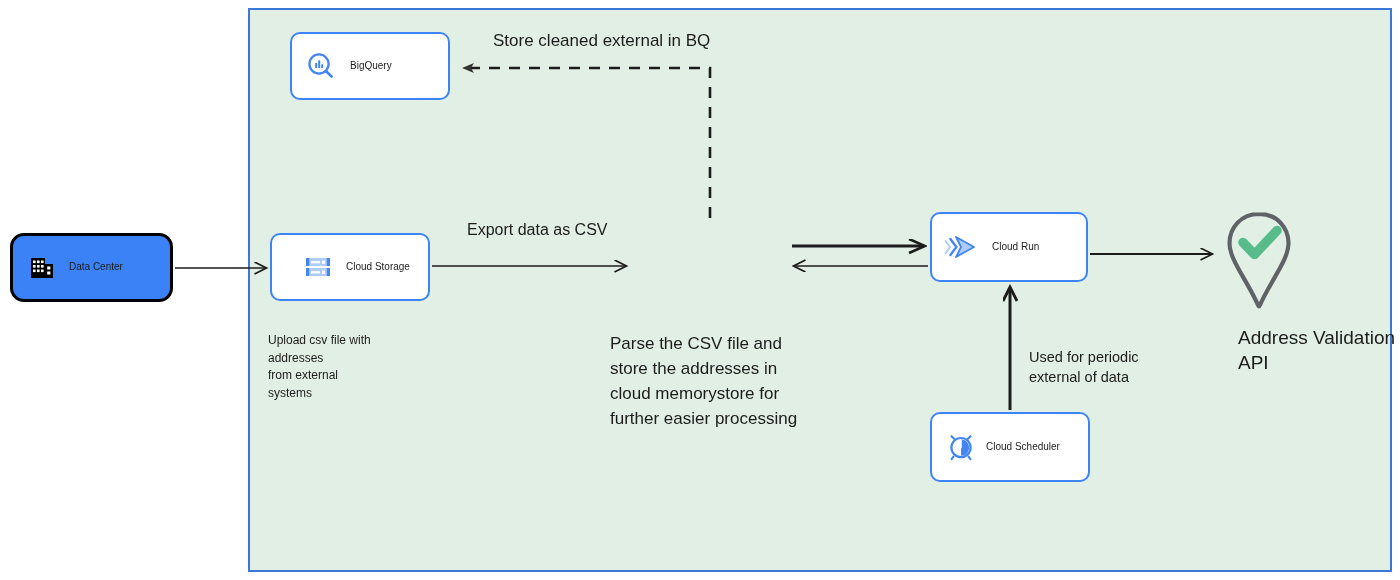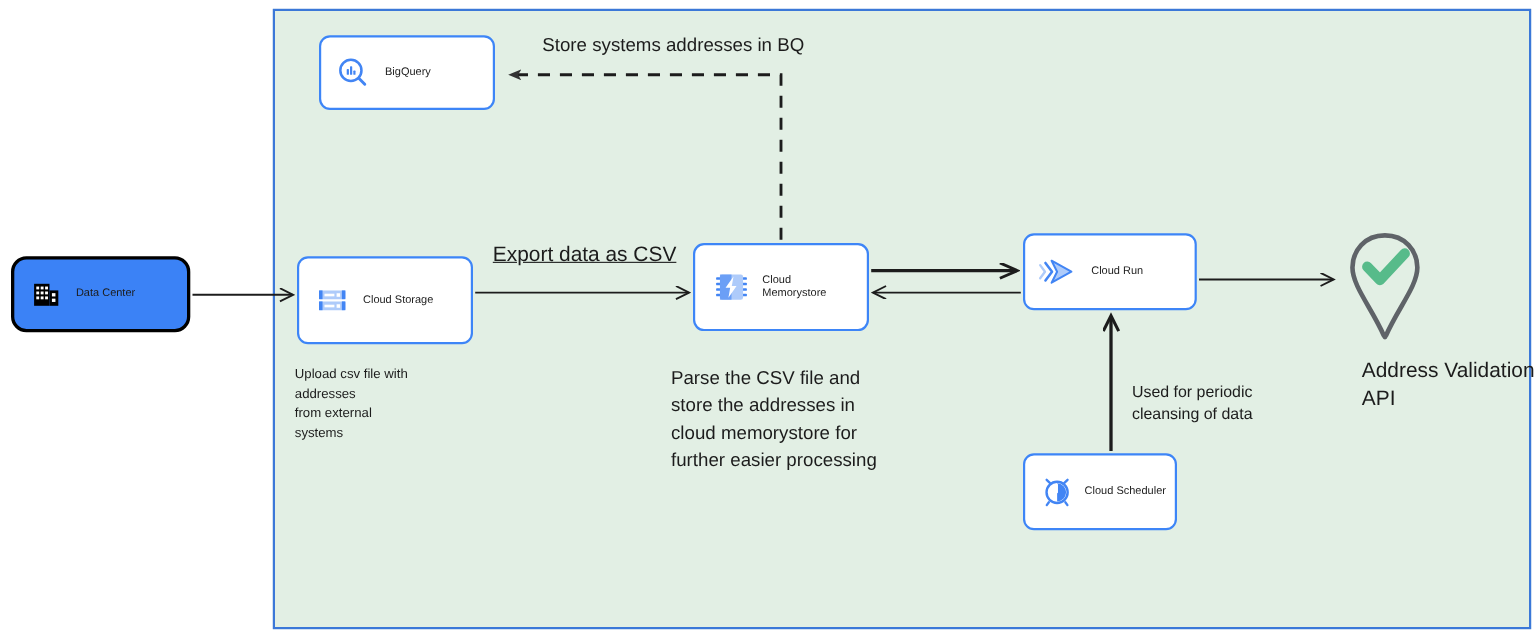--- a/index.html
+++ b/index.html
@@ -81,22 +81,22 @@
     width: 160px;
     height: 68px;
     padding-left: 14px;
   }
   .node-bigquery .nlabel { margin-left: 14px; }
 
   .node-storage {
     left: 270px;
     top: 233px;
     width: 160px;
-    height: 80px;
-    padding-left: 16px;
+    height: 68px;
+    padding-left: 32px;
   }
   .node-storage .nlabel { margin-left: 14px; }
 
   .node-memorystore {
     left: 630px;
     top: 221px;
     width: 160px;
     height: 80px;
     padding-left: 18px;
   }
@@ -107,21 +107,21 @@
     top: 212px;
     width: 158px;
     height: 70px;
     padding-left: 12px;
   }
   .node-cloudrun .nlabel { margin-left: 14px; }
 
   .node-scheduler {
     left: 930px;
     top: 412px;
-    width: 140px;
+    width: 160px;
     height: 70px;
     padding-left: 14px;
   }
   .node-scheduler .nlabel { margin-left: 10px; }
 
   
   .api-marker {
     position: absolute;
     left: 1222px;
     top: 210px;
@@ -144,24 +144,23 @@
     position: absolute;
     color: #1c1c1c;
     white-space: pre-line;
   }
   .annot-store-bq {
     left: 493px;
     top: 31px;
     font-size: 17px;
   }
   .annot-export-csv {
-    left: 448px;
+    left: 467px;
     top: 221px;
-    font-size: 19px;
-    text-decoration: underline;
+    font-size: 16px;
   }
   .annot-upload {
     left: 268px;
     top: 332px;
     font-size: 12px;
     line-height: 1.47;
   }
   .annot-parse {
     left: 610px;
     top: 332px;
@@ -276,41 +275,20 @@
         <rect x="22.8" y="15" width="3.2" height="8" fill="#4285f4"></rect>
         <rect x="7" y="8" width="9" height="2.4" fill="#ffffff"></rect>
         <rect x="7" y="18" width="9" height="2.4" fill="#ffffff"></rect>
         <rect x="18" y="7.6" width="3.2" height="3.2" fill="#ffffff"></rect>
         <rect x="18" y="17.6" width="3.2" height="3.2" fill="#ffffff"></rect>
       </svg>
     </span>
     <span class="nlabel">Cloud Storage</span>
   </div>
 
-  <div class="node node-memorystore">
-    <span class="ico">
-      <svg width="30" height="30" viewBox="0 0 30 30" xmlns="http://www.w3.org/2000/svg">
-        <g fill="#4285f4">
-          <rect x="1" y="6" width="4" height="2.4" rx="0.8"></rect>
-          <rect x="1" y="11" width="4" height="2.4" rx="0.8"></rect>
-          <rect x="1" y="16" width="4" height="2.4" rx="0.8"></rect>
-          <rect x="1" y="21" width="4" height="2.4" rx="0.8"></rect>
-          <rect x="25" y="6" width="4" height="2.4" rx="0.8"></rect>
-          <rect x="25" y="11" width="4" height="2.4" rx="0.8"></rect>
-          <rect x="25" y="16" width="4" height="2.4" rx="0.8"></rect>
-          <rect x="25" y="21" width="4" height="2.4" rx="0.8"></rect>
-        </g>
-        <rect x="4.5" y="3.5" width="21" height="23" rx="2" fill="#aecbfa"></rect>
-        <rect x="4.5" y="3.5" width="10.5" height="23" fill="#4285f4" opacity="0.62"></rect>
-        <path d="M16.8 5.4 L9.6 15.6 L13.8 15.6 L12.2 24.6 L19.6 13.9 L15.3 13.9 Z" fill="#ffffff"></path>
-      </svg>
-    </span>
-    <span class="nlabel">Cloud
-Memorystore</span>
-  </div>
 
   <div class="node node-cloudrun">
     <span class="ico">
       <svg width="34" height="30" viewBox="0 0 34 30" xmlns="http://www.w3.org/2000/svg">
         <path d="M12 5 L30 15 L12 25 L17 15 Z" fill="#aecbfa" stroke="#4285f4" stroke-width="1.8" stroke-linejoin="round"></path>
         <path d="M6.4 7 L12.4 15 L6.4 23" fill="none" stroke="#4285f4" stroke-width="2.3" stroke-linecap="round" stroke-linejoin="round"></path>
         <path d="M1.6 9 L6 15 L1.6 21" fill="none" stroke="#aecbfa" stroke-width="2.1" stroke-linecap="round" stroke-linejoin="round"></path>
       </svg>
     </span>
     <span class="nlabel">Cloud Run</span>
@@ -335,30 +313,30 @@
 
   <div class="api-marker">
     <svg width="74" height="100" viewBox="0 0 74 100" xmlns="http://www.w3.org/2000/svg">
       <path d="M37 4 C18.8 4 7.5 17.8 7.5 33.2 C7.5 50 25 70 36 95 C37 97 37.2 97 38 95 C49 70 66.5 50 66.5 33.2 C66.5 17.8 55.2 4 37 4 Z" fill="none" stroke="#5f6368" stroke-width="4.2" stroke-linejoin="round"></path>
       <path d="M21 32.5 L32.5 44.5 L55 20.5" fill="none" stroke="#57bb8a" stroke-width="9.5" stroke-linecap="round" stroke-linejoin="round"></path>
     </svg>
   </div>
   <div class="api-caption">Address Validation
 API</div>
 
-  <div class="annot annot-store-bq">Store systems addresses in BQ</div>
+  <div class="annot annot-store-bq">Store cleaned external in BQ</div>
 
   <div class="annot annot-export-csv">Export data as CSV</div>
 
   <div class="annot annot-upload">Upload csv file with
 addresses
 from external
 systems</div>
 
   <div class="annot annot-parse">Parse the CSV file and
 store the addresses in
 cloud  memorystore for
 further easier processing</div>
 
   <div class="annot annot-periodic">Used for periodic
-cleansing of data</div>
+external of data</div>
 
 </div>
 
 </body></html>

